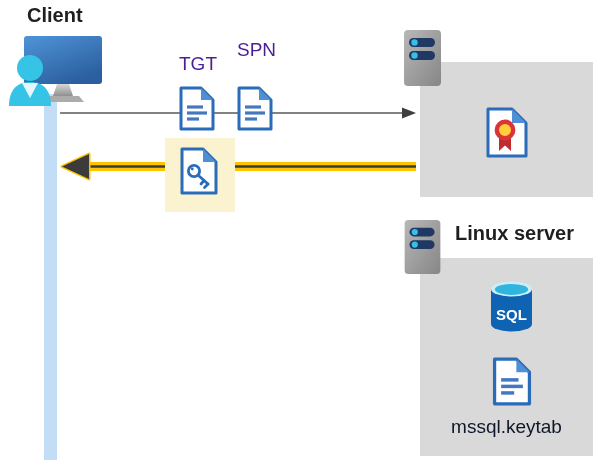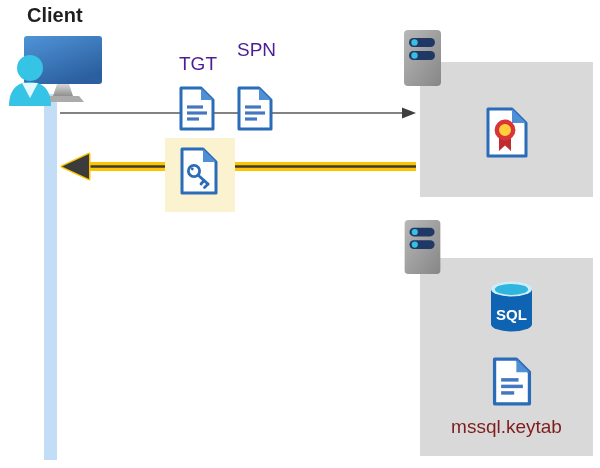--- a/index.html
+++ b/index.html
@@ -6,21 +6,21 @@
   #canvas{
     position:relative;width:600px;height:468px;background:#ffffff;
     font-family:"Liberation Sans", sans-serif;overflow:hidden;
   }
   .abs{position:absolute;}
   .title{font-size:20px;font-weight:700;color:#1f1f1f;line-height:1.18;}
   .small-label{font-size:19px;font-weight:400;color:#4c1d95;text-align:center;}
   .gray-box{background:#d9d9d9;}
   .lifeline{background:#c3ddf7;}
   .highlight{background:#fbf3d0;}
-  .keytab{font-size:19px;color:#7f1d1d;text-align:center;}
+  .keytab{font-size:19px;color:#0f172a;text-align:center;}
   svg{display:block;}
 </style>
 </head>
 <body>
 
 <div id="canvas">
 
   <div class="abs lifeline" style="left:44px;top:94px;width:13px;height:366px;"></div>
 
   <svg class="abs" style="left:58px;top:104px;" width="360" height="18" viewBox="0 0 360 18">
@@ -127,20 +127,21 @@
           <stop offset="1" stop-color="#868686"></stop>
       </linearGradient>
     </defs>
     <rect x="1" y="1" width="37" height="56" rx="4" fill="url(#gSrv2)"></rect>
     <rect x="6" y="9" width="26" height="9" rx="4.5" fill="#1f3864"></rect>
     <circle cx="11.5" cy="13.5" r="3.2" fill="#37c0e4"></circle>
     <rect x="6" y="22" width="26" height="9" rx="4.5" fill="#1f3864"></rect>
     <circle cx="11.5" cy="26.5" r="3.2" fill="#37c0e4"></circle>
   </svg>
 
+  <div class="abs title" style="left:455px;top:222px;white-space:nowrap;">Linux server</div>
 
   <svg class="abs" style="left:488px;top:279px;" width="47" height="55" viewBox="0 0 47 55">
     <path d="M3,10 L3,45 A20.5,7.5 0 0 0 44,45 L44,10 Z" fill="#0e63b3"></path>
     <ellipse cx="23.5" cy="10" rx="20.5" ry="7.5" fill="#cdeef9"></ellipse>
     <ellipse cx="23.5" cy="10.4" rx="16.6" ry="5.5" fill="#30b6de"></ellipse>
     <text x="23.5" y="41" text-anchor="middle" font-family="Liberation Sans, sans-serif" font-size="15" font-weight="700" fill="#ffffff">SQL</text>
   </svg>
 
   <svg class="abs" style="left:492px;top:357px;" width="40" height="49" viewBox="0 0 36 45">
     <path d="M2,2 L22,2 L34,14 L34,43 L2,43 Z" fill="#ffffff" stroke="#2b6cb8" stroke-width="3" stroke-linejoin="round"></path>

